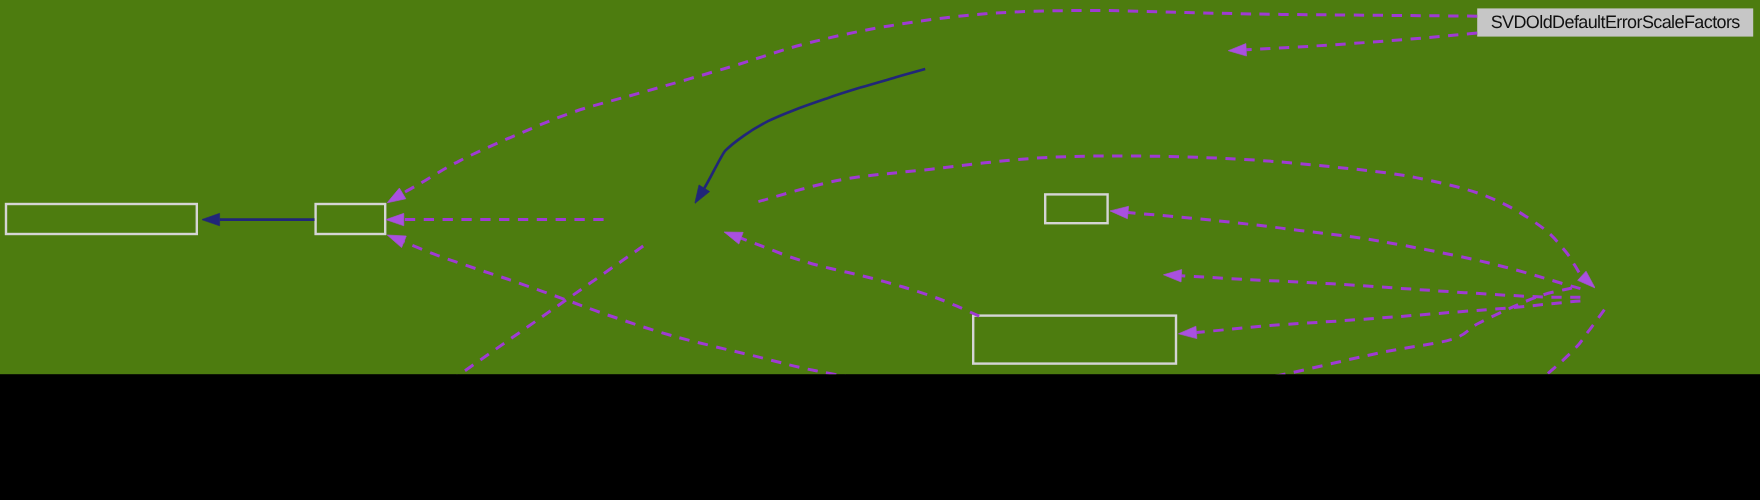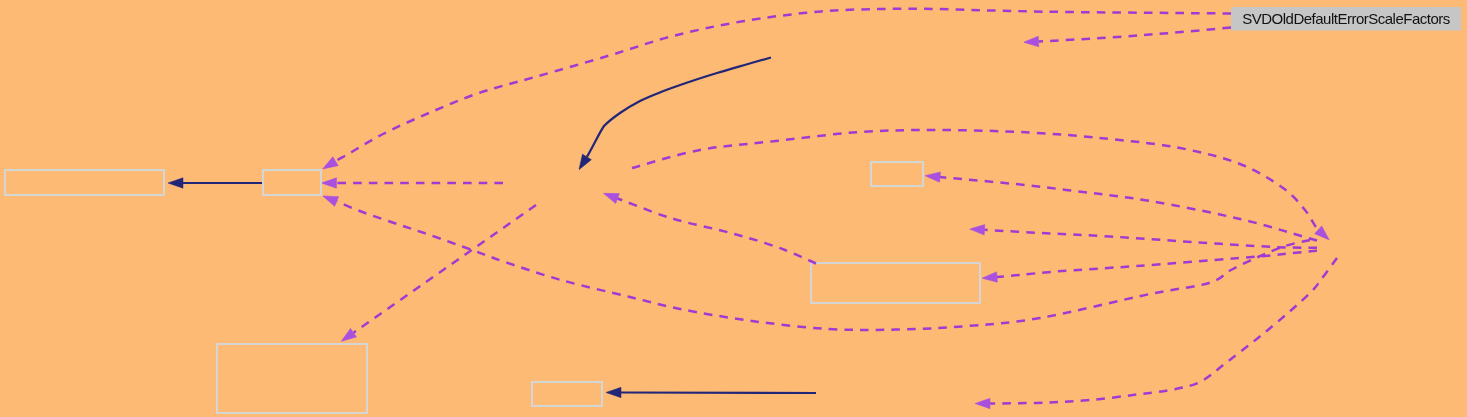--- a/index.html
+++ b/index.html
@@ -1,16 +1,16 @@
 <!DOCTYPE html>
 <html><head>
 <meta charset="utf-8">
 <style>
   html,body{margin:0;padding:0;background:#000;}
-  .wrap{position:relative;width:1467px;height:417px;background:#fdba74;overflow:hidden;}
+  .wrap{position:relative;width:1467px;height:312px;background:#4d7c0f;overflow:hidden;}
   svg{display:block;}
   text{font-family:"Liberation Sans",sans-serif;}
 </style>
 </head>
 <body>
 <div class="wrap">
 <svg width="1467" height="417" viewBox="0 0 1467 417">
   <defs>
     <marker id="ap" viewBox="0 0 16 12" refX="1" refY="6" markerWidth="16" markerHeight="12" orient="auto" markerUnits="userSpaceOnUse">
       <polygon points="1,0.8 16,6 1,11.2" fill="#A950DF" stroke="#A950DF" stroke-width="0.5"></polygon>

